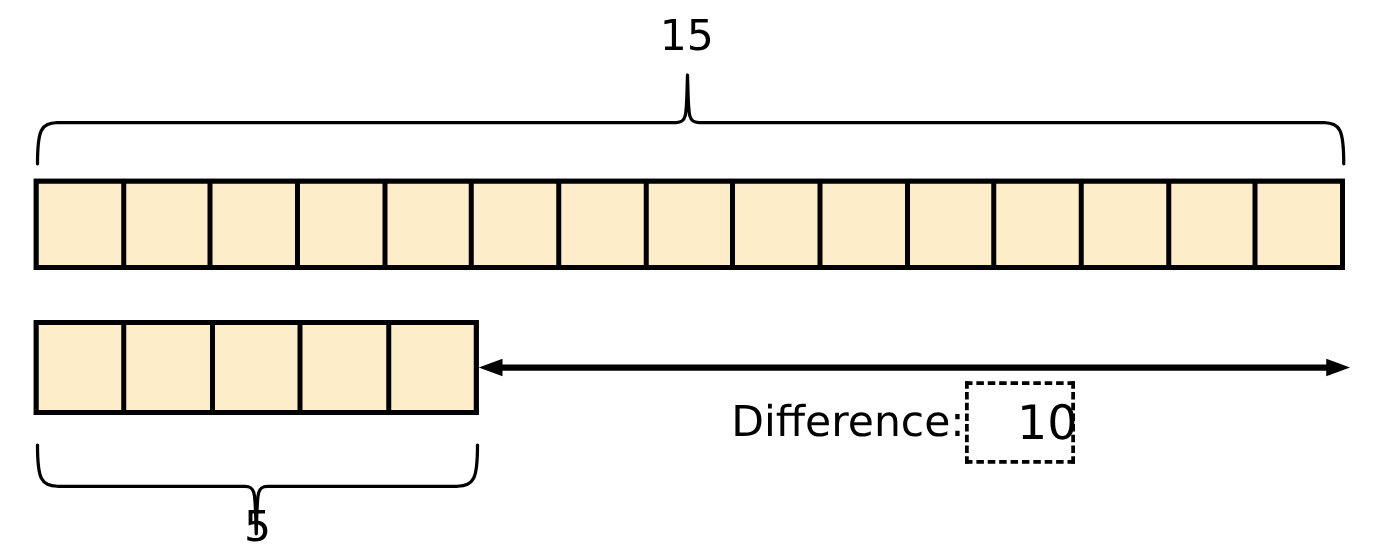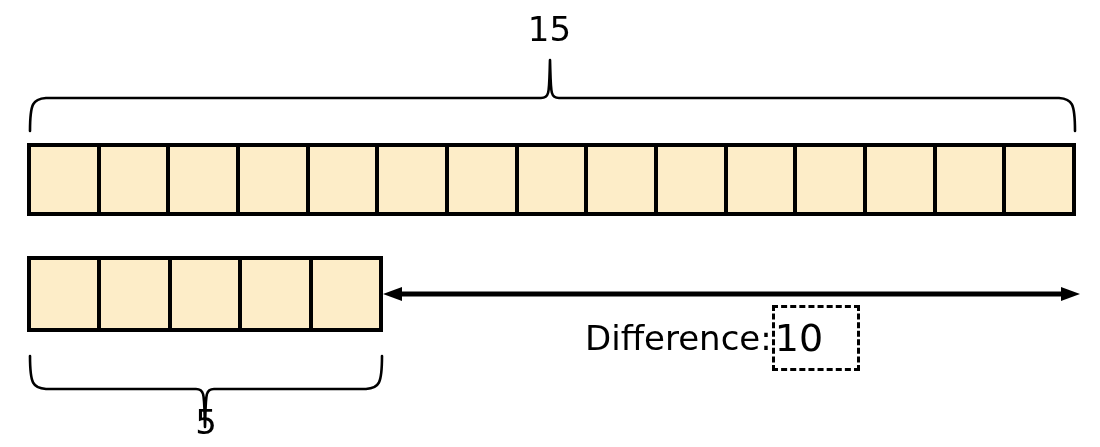--- a/index.html
+++ b/index.html
@@ -60,22 +60,23 @@
     color: #000000;
     line-height: 1;
     white-space: nowrap;
   }
   #difference-value-box {
     width: 88px;
     height: 66px;
     border: 3px dashed #000000;
     display: flex;
     align-items: center;
-    justify-content: flex-start;
+    justify-content: center;
     box-sizing: border-box;
+    padding-left: 44px;
   }
   #difference-value {
     font-family: "DejaVu Sans", sans-serif;
     font-size: 38px;
     color: #000000;
     line-height: 1;
   }
   .bar {
     position: absolute;
     display: flex;

